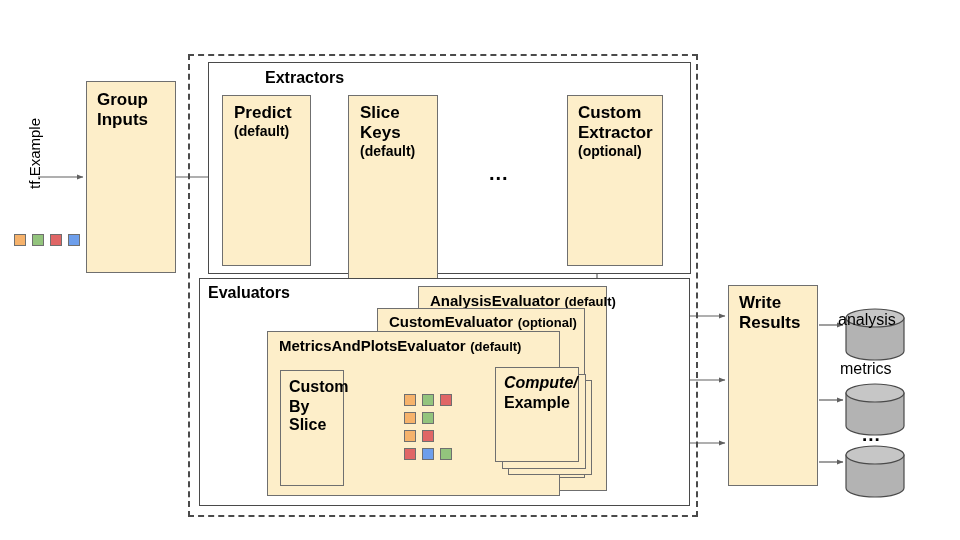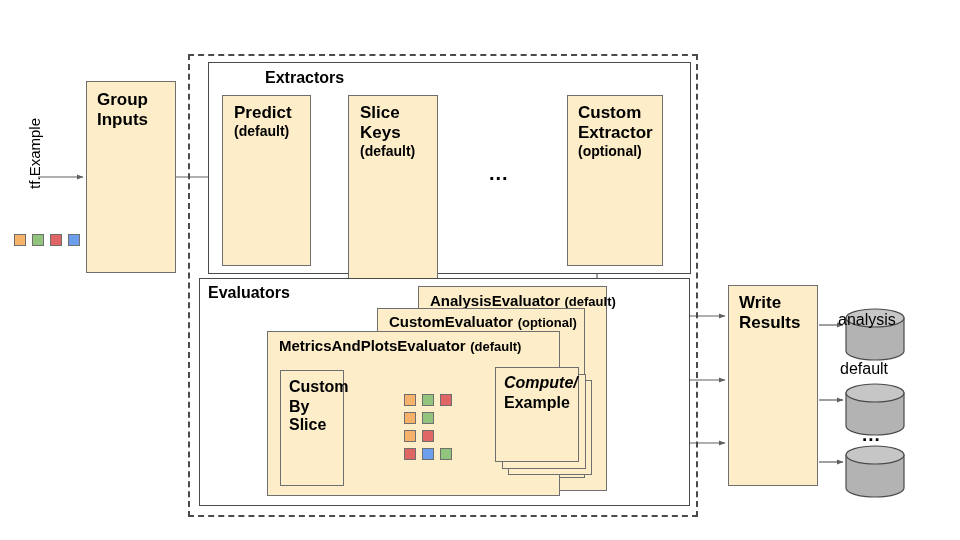--- a/index.html
+++ b/index.html
@@ -182,16 +182,16 @@
     <div class="ttl" style="left:8px;top:6px;font-size:16px;font-style:italic;">Compute/</div>
     <div class="ttl" style="left:8px;top:26px;font-size:16px;">Example</div>
   </div>
 
   <div class="node" style="left:728px;top:285px;width:90px;height:201px;">
     <div class="ttl" style="left:10px;top:7px;font-size:17px;">Write</div>
     <div class="ttl" style="left:10px;top:27px;font-size:17px;">Results</div>
   </div>
 
   <div class="lbl" style="left:838px;top:285px;font-size:16px;margin-top:26px;">analysis</div>
-  <div class="lbl" style="left:840px;top:360px;font-size:16px;">default</div>
+  <div class="lbl" style="left:840px;top:360px;font-size:16px;">metrics</div>
   <div class="dots" style="left:862px;top:424px;font-size:19px;">...</div>
 
 </div>
 
 </body></html>

